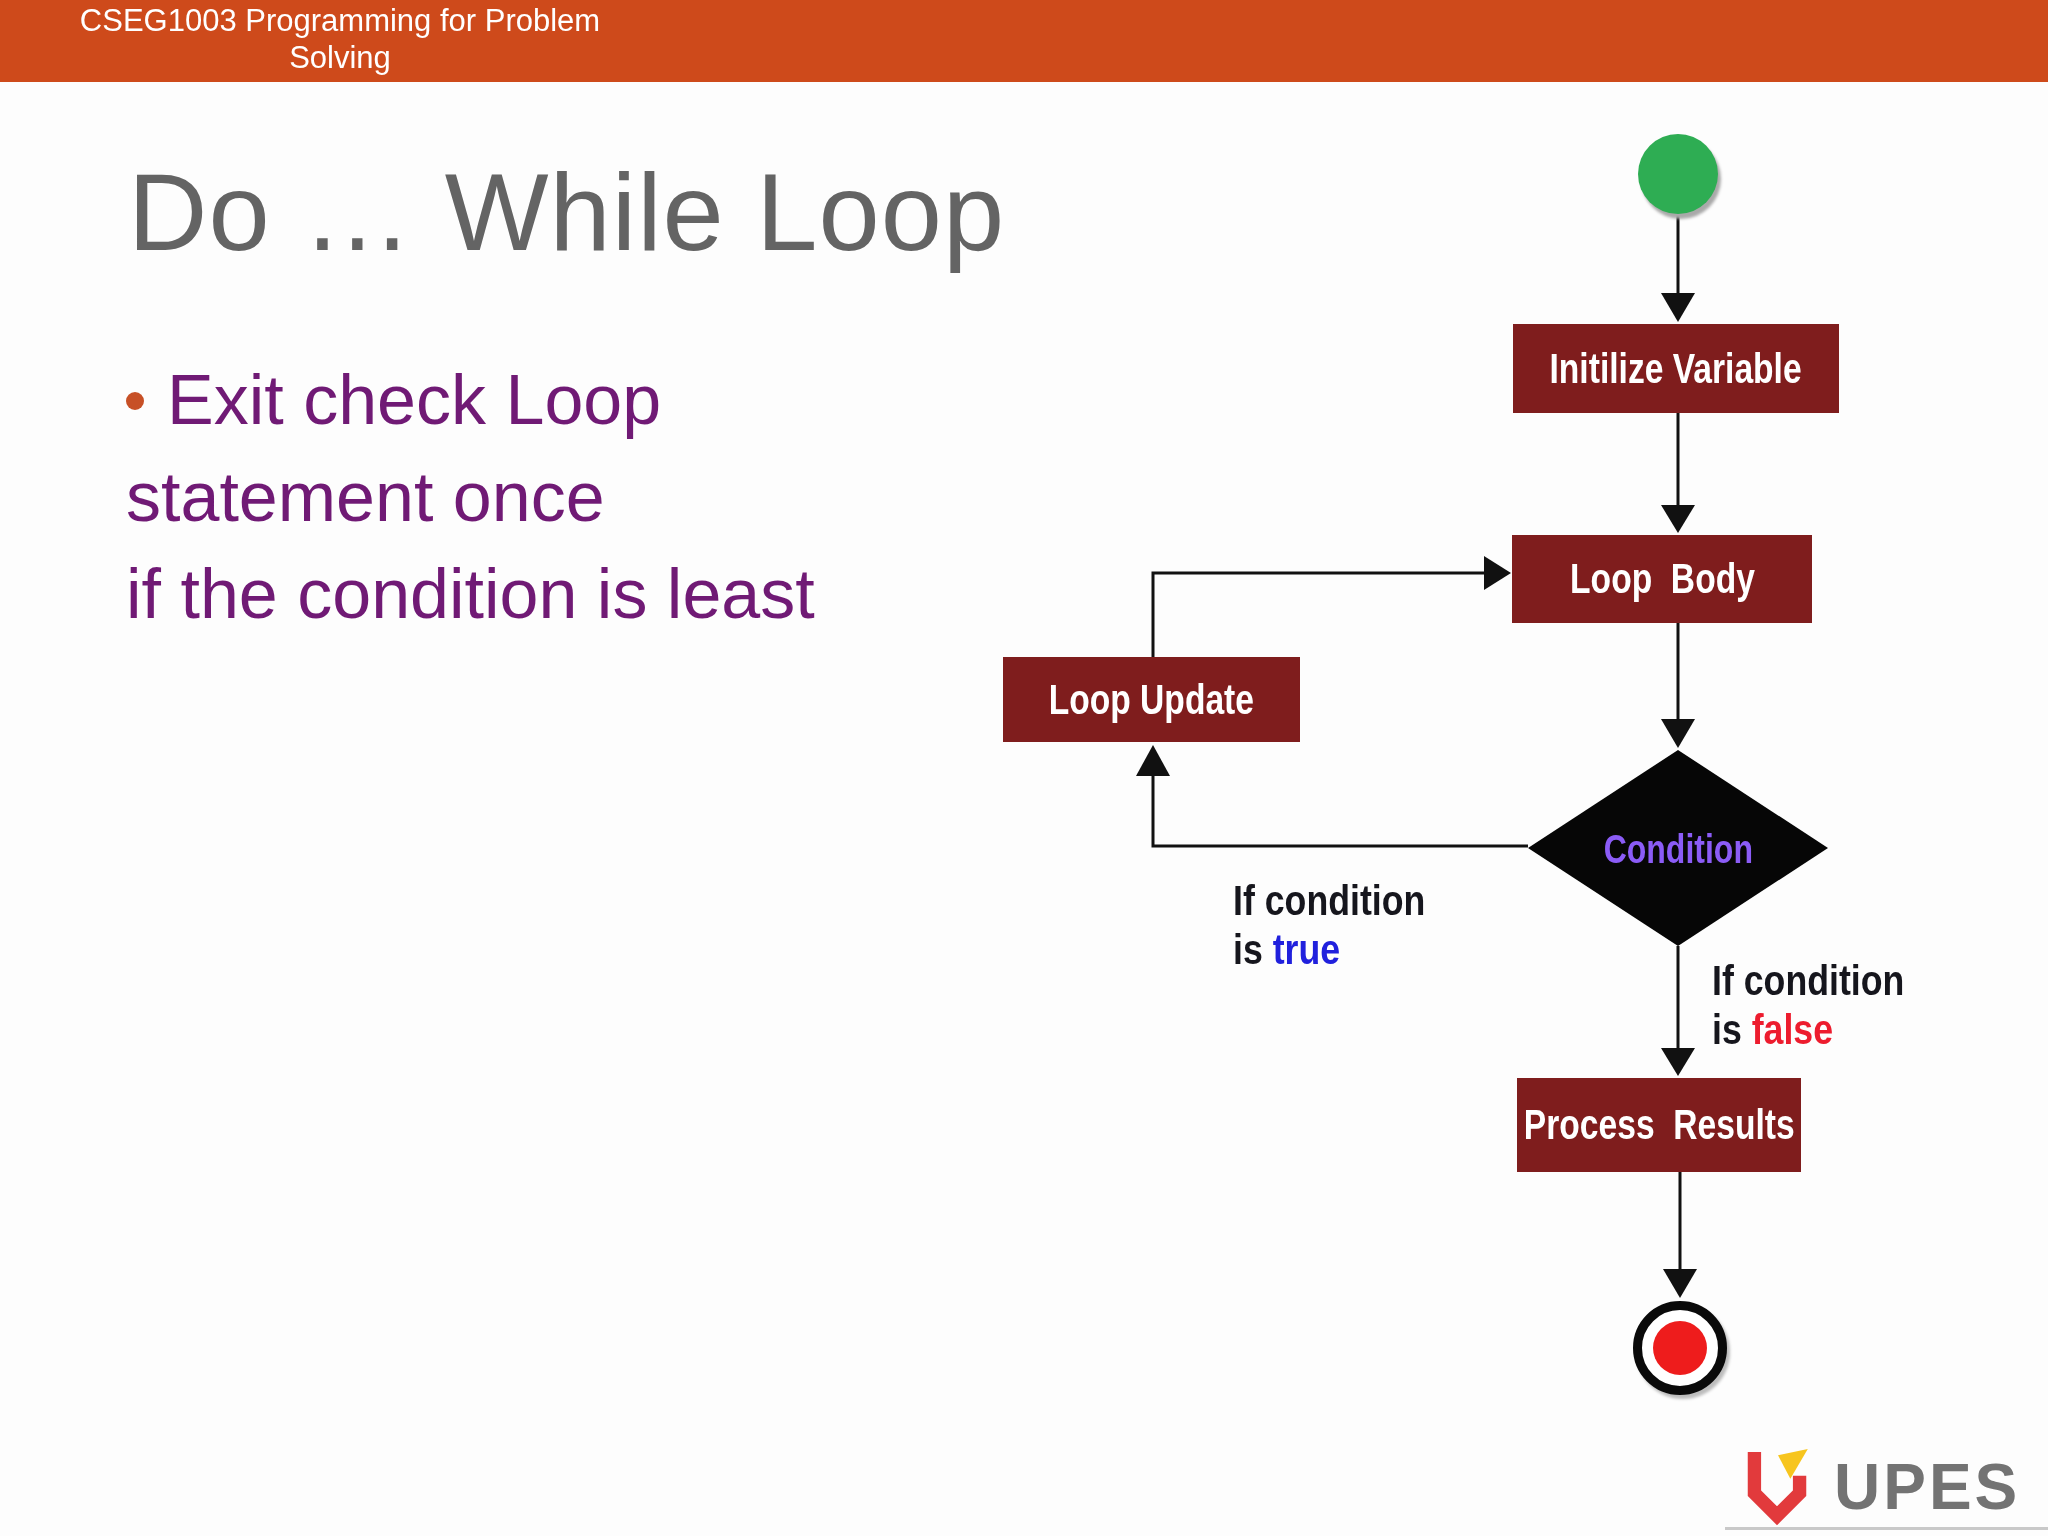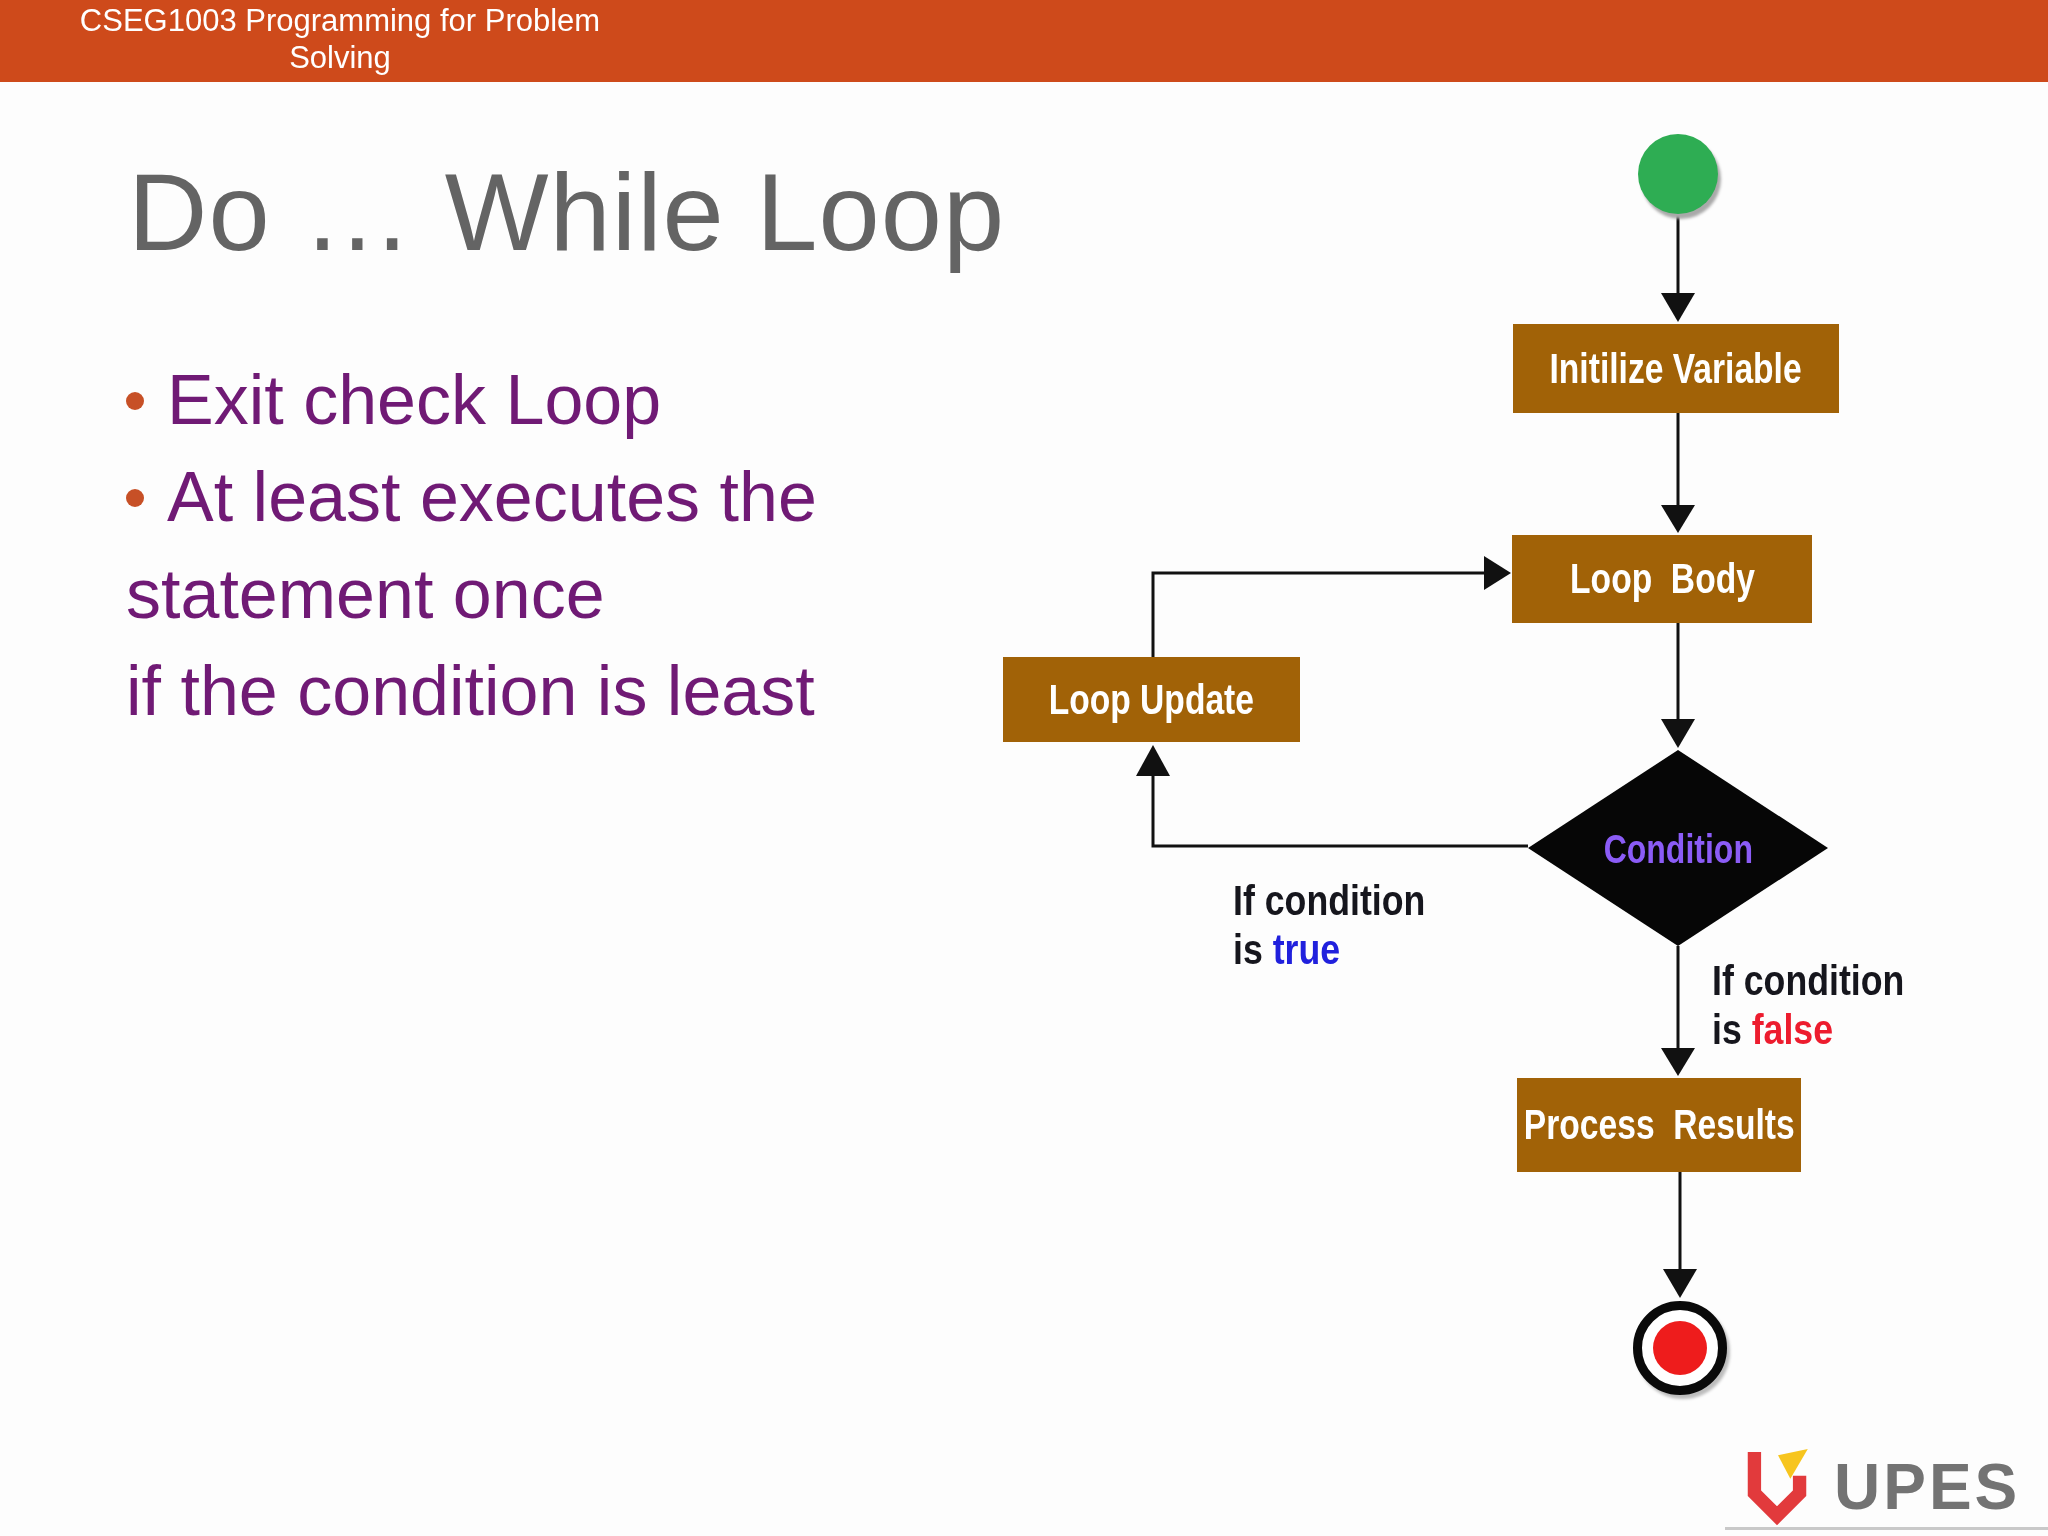--- a/index.html
+++ b/index.html
@@ -15,21 +15,21 @@
   
   .title{position:absolute;left:128px;top:148px;margin:0;font-size:110px;font-weight:400;
          color:#646464;letter-spacing:1px;white-space:nowrap;}
   .bullets{position:absolute;left:126px;top:352px;color:#701a75;font-size:70px;line-height:97px;}
   .bline{white-space:nowrap;}
   .dot{display:inline-block;width:18px;height:18px;border-radius:50%;background:#C75026;
        vertical-align:middle;margin:0 23px 10px 0;}
 
   
   .connectors{position:absolute;left:0;top:0;width:2048px;height:1536px;pointer-events:none;}
-  .node{position:absolute;background:#a16207;color:#ffffff;display:flex;
+  .node{position:absolute;background:#7f1d1d;color:#ffffff;display:flex;
         align-items:center;justify-content:center;}
   .node .nl{font-weight:bold;font-size:42px;white-space:pre;transform:scaleX(0.8);
             transform-origin:center;}
   .startc{position:absolute;left:1638px;top:134px;width:80px;height:80px;border-radius:50%;
           background:#2EAD53;box-shadow:3px 5px 3px #a9a9a9;}
   .cond-label-box{position:absolute;left:1528px;top:820px;width:300px;height:58px;
           display:flex;align-items:center;justify-content:center;color:#8b5cf6;}
   .cond-label-box .nl{font-weight:bold;font-size:40px;transform:scaleX(0.8);}
   .branch{position:absolute;font-weight:bold;font-size:42px;line-height:49px;color:#16161d;
           transform:scaleX(0.85);transform-origin:left top;white-space:nowrap;}
@@ -56,21 +56,20 @@
     <div class="course">
       <div>CSEG1003 Programming for Problem</div>
       <div>Solving</div>
     </div>
   </header>
 
   <h1 class="title">Do … While Loop</h1>
 
   <div class="bullets">
     <div class="bline"><span class="dot"></span><span>Exit check Loop</span></div>
-    <div class="bline"><span class="dot"></span><span>At least executes the</span></div>
     <div class="bline"><span>statement once</span></div>
     <div class="bline"><span>if the condition is least</span></div>
   </div>
 
   <svg class="connectors" viewBox="0 0 2048 1536" xmlns="http://www.w3.org/2000/svg">
     <g stroke="#111111" stroke-width="3" fill="none">
       <line x1="1678" y1="214" x2="1678" y2="296"></line>
       <line x1="1678" y1="413" x2="1678" y2="508"></line>
       <line x1="1678" y1="623" x2="1678" y2="722"></line>
       <polyline points="1528,846 1153,846 1153,776"></polyline>

